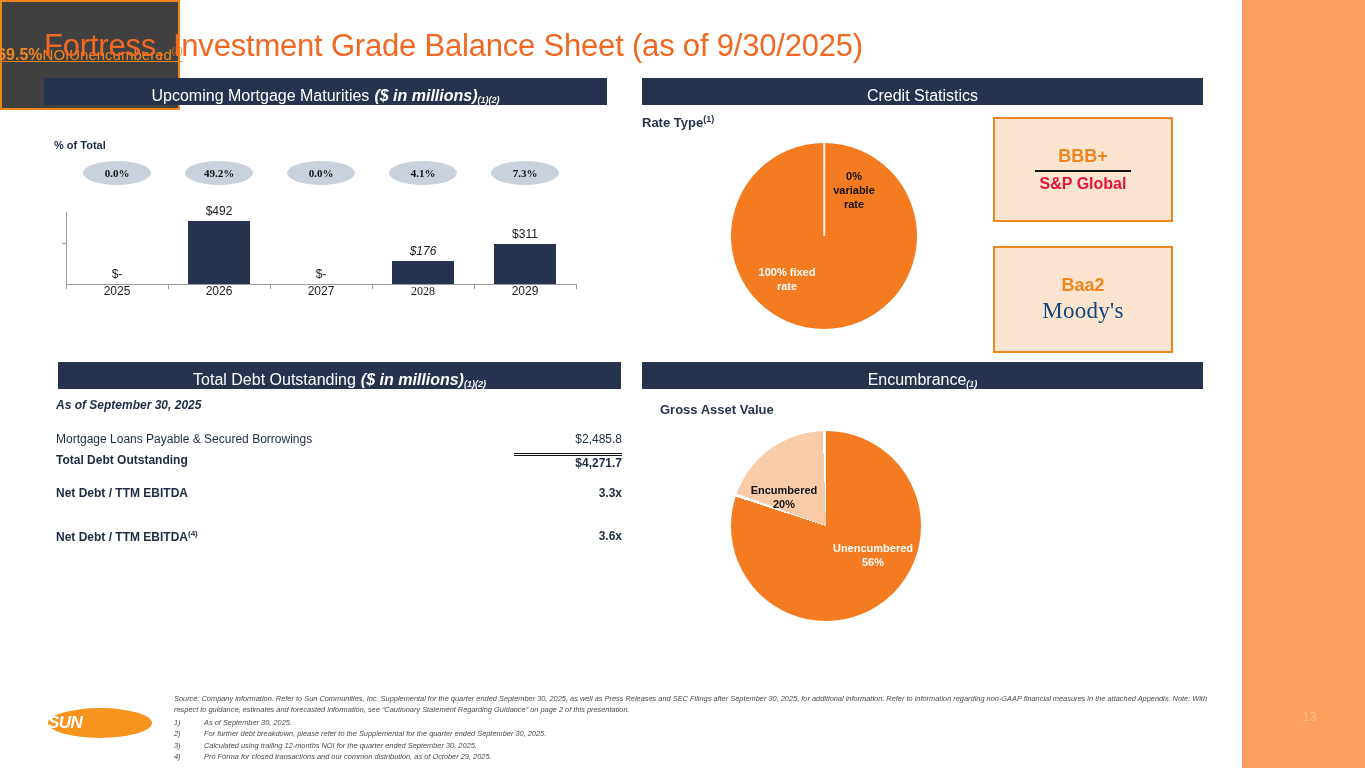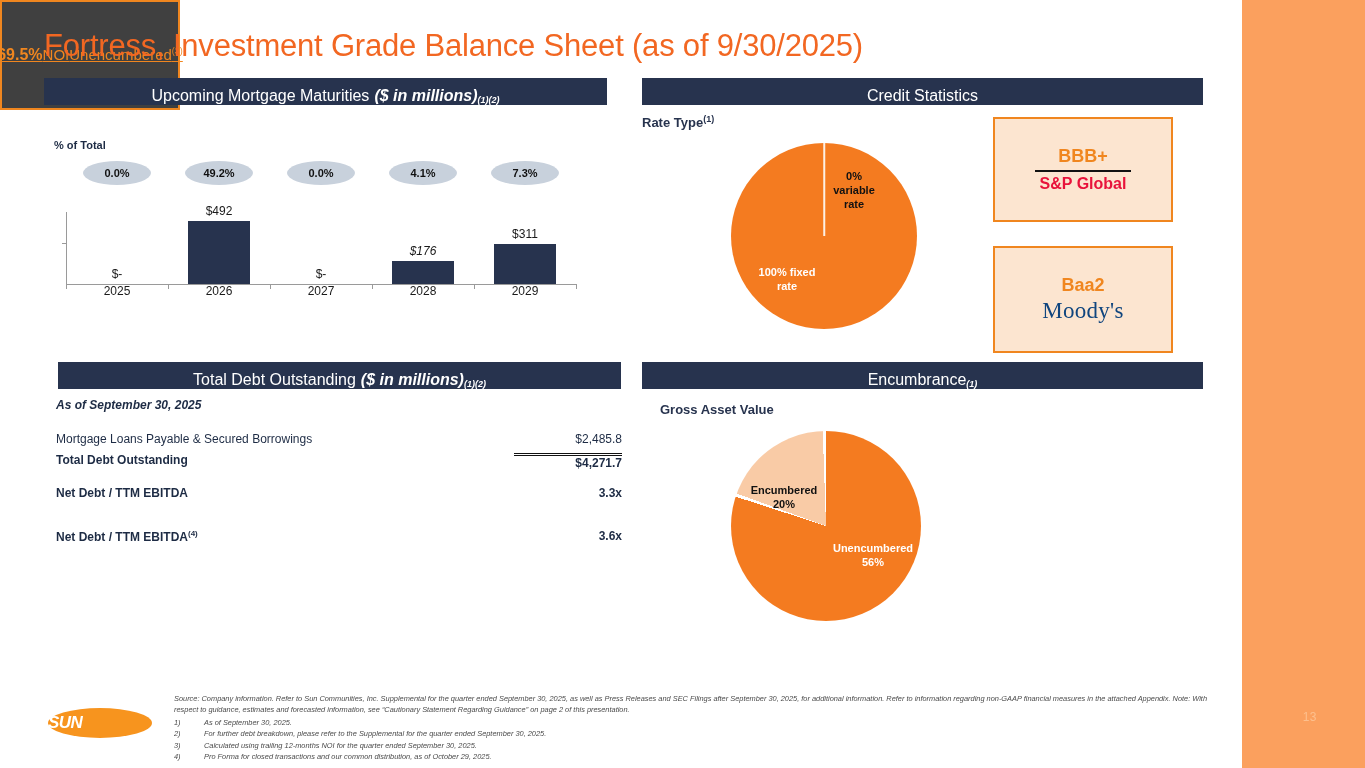--- a/index.html
+++ b/index.html
@@ -32,21 +32,21 @@
   .bar-head .ital{font-style:italic;font-weight:bold;margin-left:5px;}
   .bar-head sup{font-size:9px;font-style:italic;font-weight:bold;vertical-align:super;}
 
   #head-mort{left:44px;top:78px;width:563px;}
   #head-credit{left:642px;top:78px;width:561px;}
   #head-debt{left:58px;top:362px;width:563px;}
   #head-enc{left:642px;top:362px;width:561px;}
 
   
   .pct-label{position:absolute;left:54px;top:139px;font-size:11px;font-weight:bold;}
-  .pct-row{position:absolute;left:66px;top:161px;width:520px;height:24px;}
+  .pct-row{position:absolute;left:66px;top:161px;width:520px;height:24px;font-family:Liberation Serif, serif;}
   .pct-pill{
     position:absolute;width:68px;height:24px;border-radius:50%;
     background:#C8D1DC;display:flex;align-items:center;justify-content:center;
     font-size:11px;font-weight:bold;color:#111;
   }
   .chart{position:absolute;left:66px;top:212px;width:510px;height:82px;}
   .axis-y{position:absolute;left:0;top:0;width:1px;height:72px;background:#9a9a9a;}
   .tick-mid{position:absolute;left:-4px;top:31px;width:5px;height:1px;background:#9a9a9a;}
   .axis-x{position:absolute;left:0;top:72px;width:510px;height:1px;background:#9a9a9a;}
   .xtick{position:absolute;top:72px;width:1px;height:5px;background:#9a9a9a;}
@@ -260,14 +260,14 @@
 <div class="fn-list" id="fn-list">
     <div class="fn-row"><span class="fn-num">1)</span><span>As of September 30, 2025.</span></div>
     <div class="fn-row"><span class="fn-num">2)</span><span>For further debt breakdown, please refer to the Supplemental for the quarter ended September 30, 2025.</span></div>
     <div class="fn-row"><span class="fn-num">3)</span><span>Calculated using trailing 12-months NOI for the quarter ended September 30, 2025.</span></div>
     <div class="fn-row"><span class="fn-num">4)</span><span>Pro Forma for closed transactions and our common distribution, as of October 29, 2025.</span></div>
   </div>
 
 <div class="xcat" style="left: 66px;">2025</div>
 <div class="xcat" style="left: 168px;">2026</div>
 <div class="xcat" style="left: 270px;">2027</div>
-<div class="xcat" style="left: 372px;">2028</div>
+<div class="xcat" style="left: 372px; font-family: Liberation Serif, serif;">2028</div>
 <div class="xcat" style="left: 474px;">2029</div>
 
 </body></html>

